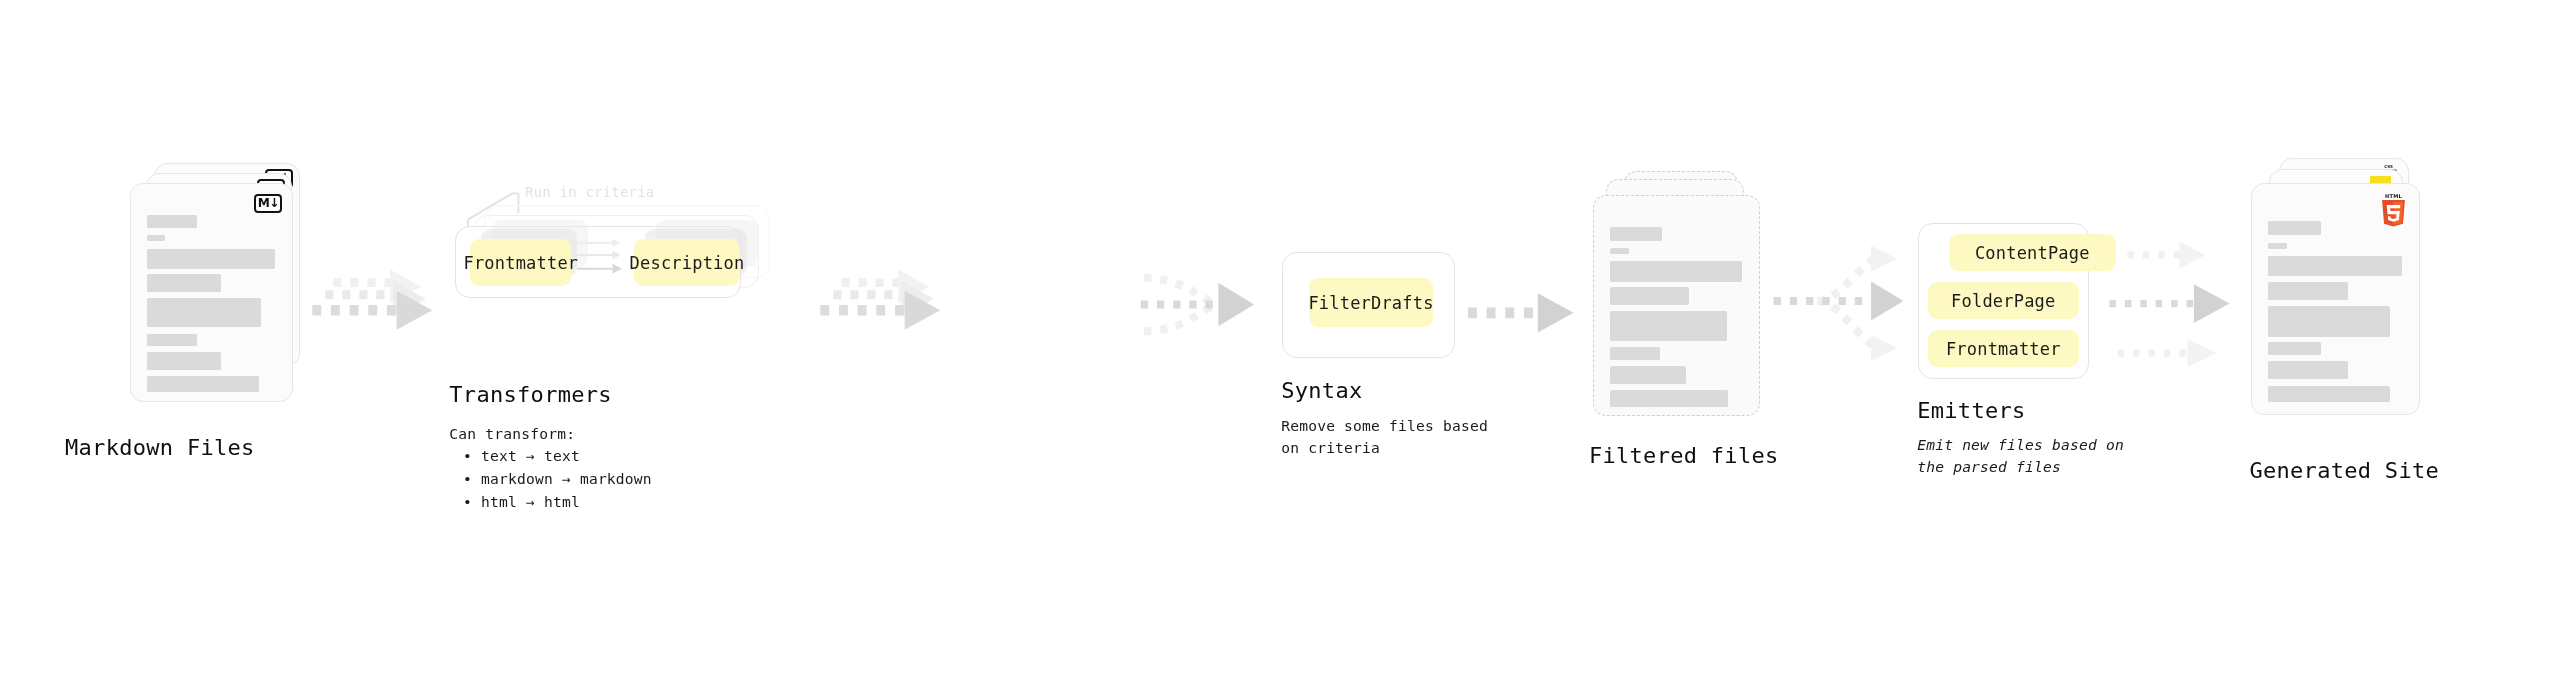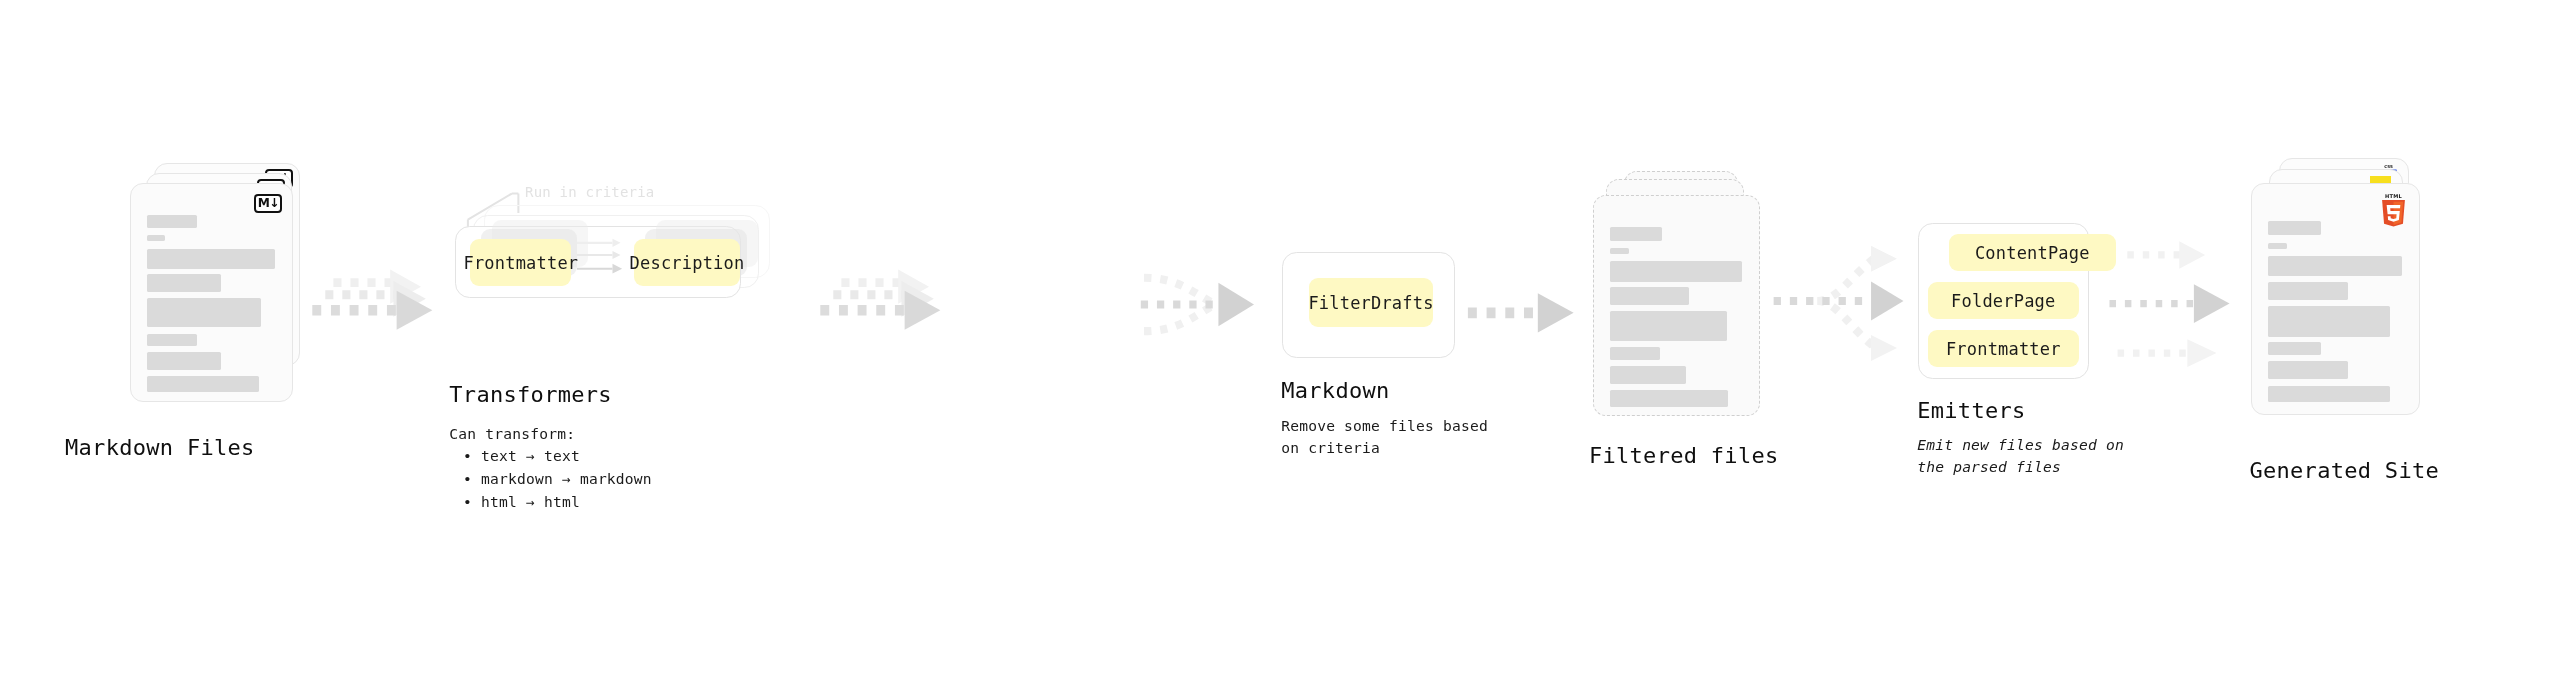--- a/index.html
+++ b/index.html
@@ -223,21 +223,21 @@
       </g>
       <polygon points="104,28 148,55 104,82" fill="#d2d2d2"></polygon>
     </svg>
   </div>
 
   <div class="node" style="left:1282px;top:236px;">
     <div class="groupbox" style="left:0;top:16.3px;width:173px;height:106px;"></div>
     <div class="chip" style="left:27px;top:42px;width:124px;height:49px;">
       <span>FilterDrafts</span>
     </div>
-    <div class="caption-title" style="left:-0.8px;top:142px;">Markdown</div>
+    <div class="caption-title" style="left:-0.8px;top:142px;">Syntax</div>
     <div class="caption-sub" style="left:-0.8px;top:179px;">Remove some files based
 on criteria</div>
   </div>
 
   <div class="node" style="left:1463px;top:286px;">
     <svg width="122" height="57" viewBox="0 0 150 70">
       <g stroke="#d9d9d9" stroke-width="13" stroke-dasharray="11 12" fill="none">
         <line x1="6" y1="33" x2="96" y2="33"></line>
       </g>
       <polygon points="92,9 136,33 92,57" fill="#d2d2d2"></polygon>

